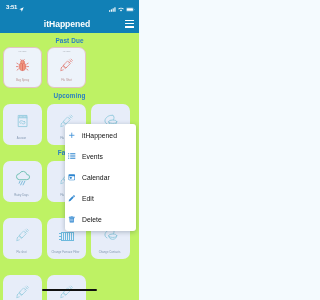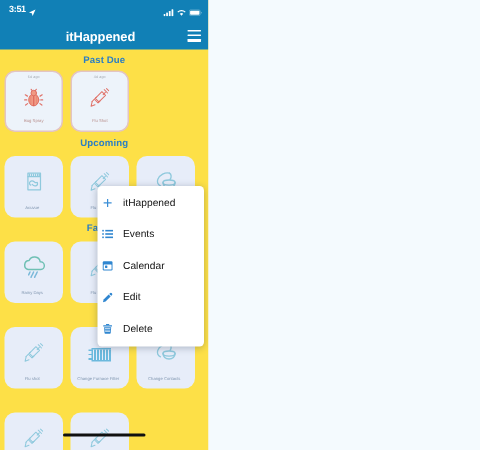--- a/index.html
+++ b/index.html
@@ -2,21 +2,21 @@
 <html><head>
 <meta charset="utf-8">
 <style>
   * { box-sizing: border-box; margin:0; padding:0; }
   html,body { width:139px; height:300px; overflow:hidden; }
   body {
     font-family: "Liberation Sans", sans-serif;
     background:#f4fafe;
     -webkit-font-smoothing: antialiased;
   }
-  #app { position:relative; width:139px; height:300px; overflow:hidden; background:#fde047; }
+  #app { position:relative; width:139px; height:300px; overflow:hidden; background:#bef264; }
 
   
   .statusbar {
     position:absolute; left:0; top:0; width:139px; height:14px;
     background:#1180b6;
     display:flex; align-items:center; justify-content:space-between;
     padding:0 4px 0 6px; color:#fff;
   }
   .sb-left { display:flex; align-items:center; gap:1.5px; }
   .sb-time { font-size:6px; font-weight:bold; letter-spacing:-0.2px; line-height:1; }

